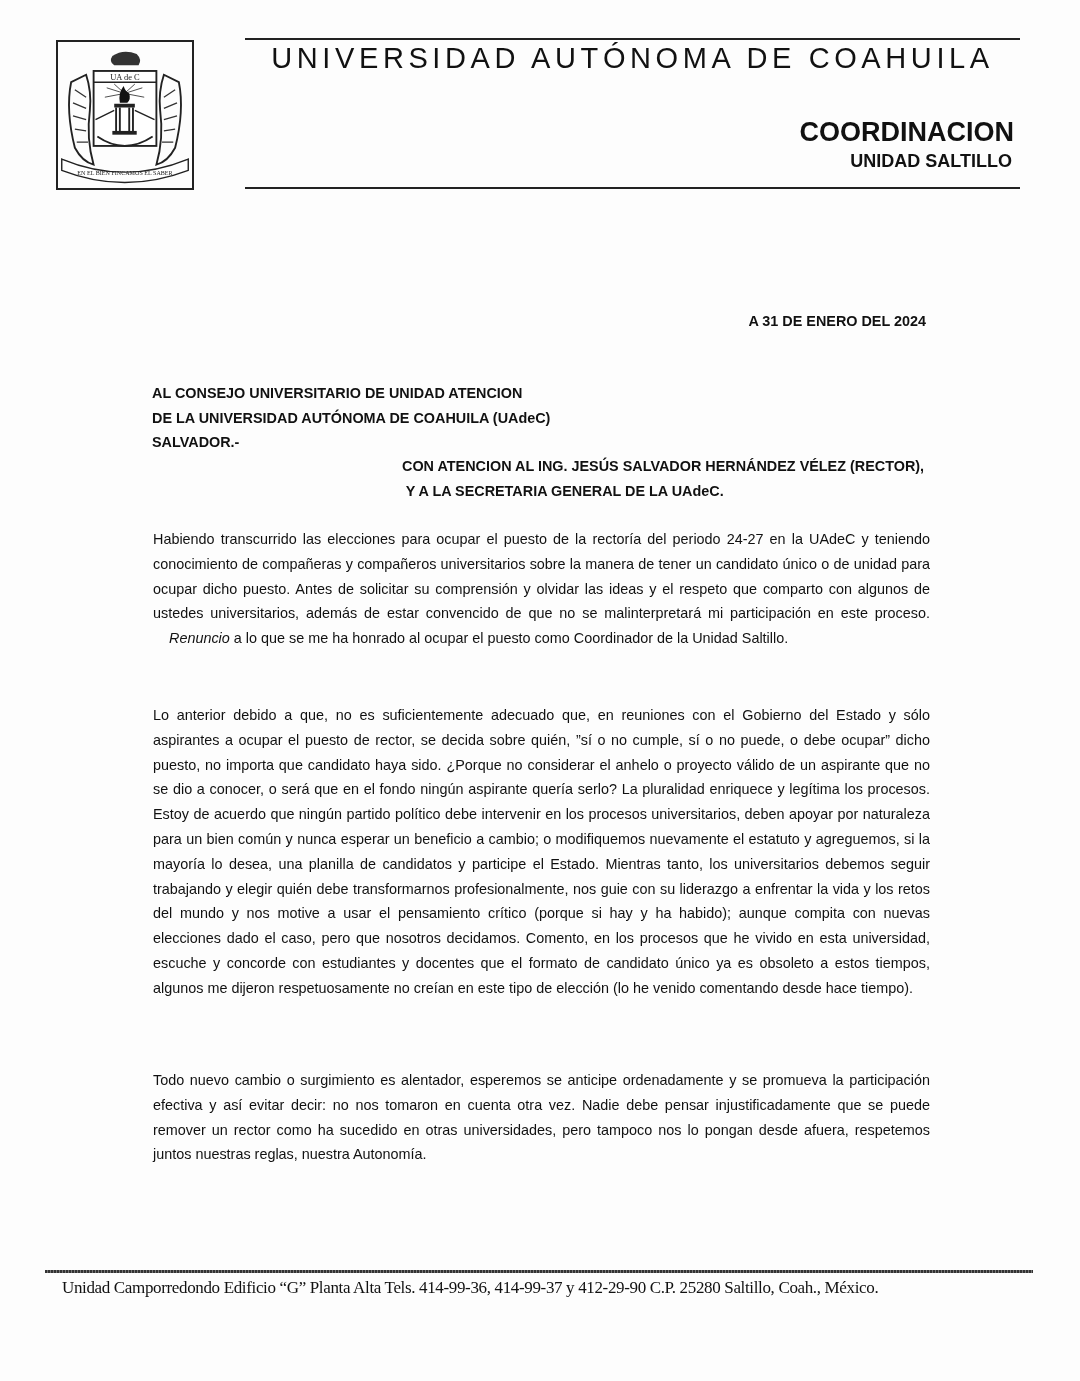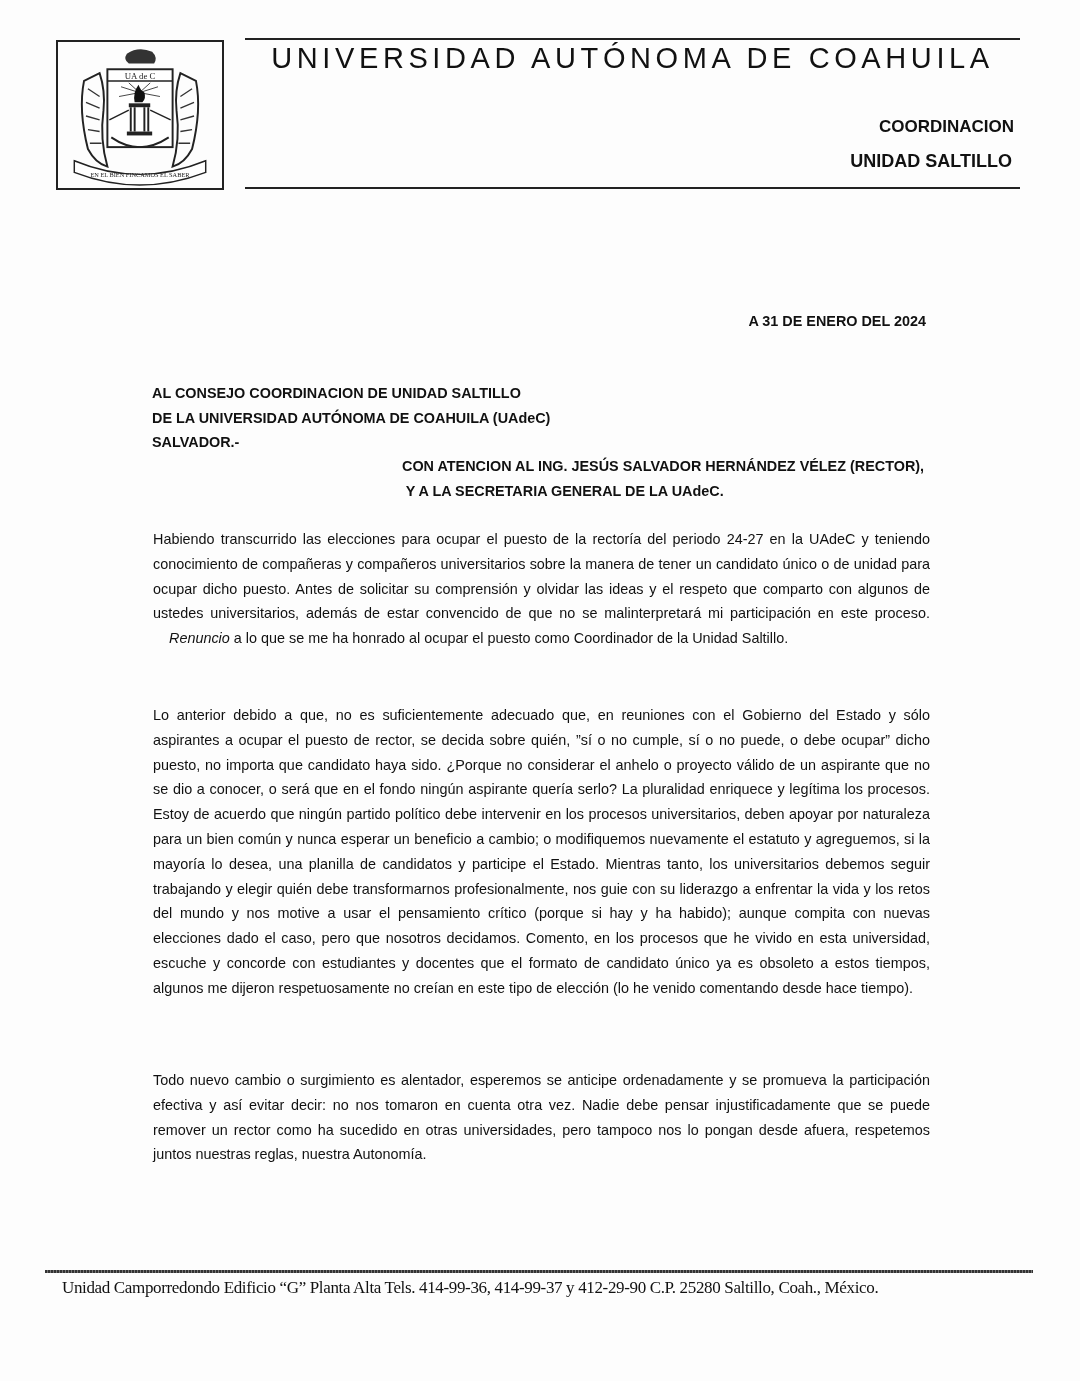--- a/index.html
+++ b/index.html
@@ -1,24 +1,24 @@
 <!DOCTYPE html>
 <html><head>
 <meta charset="utf-8">
 <style>
   html, body { margin: 0; padding: 0; background: #ffffff; }
   body { width: 1080px; height: 1381px; position: relative; overflow: hidden; color: #111; }
   .page { position: absolute; inset: 0; background: #fdfdfd; }
 
   
-  .logo-box { position: absolute; left: 56px; top: 40px; width: 168px; height: 150px; border: 2px solid #222; box-sizing: border-box; }
+  .logo-box { position: absolute; left: 56px; top: 40px; width: 138px; height: 150px; border: 2px solid #222; box-sizing: border-box; }
   .logo-box svg { width: 100%; height: 100%; display: block; }
   .rule-top { position: absolute; left: 245px; top: 38px; width: 775px; height: 2px; background: #222; }
   .uni-title { position: absolute; left: 245px; top: 42px; width: 775px; font-family: "Liberation Sans", sans-serif; font-weight: normal; font-size: 29px; letter-spacing: 4.6px; white-space: nowrap; text-align: center; }
-  .coord { position: absolute; right: 66px; top: 117px; font-family: "Liberation Sans", sans-serif; font-weight: bold; font-size: 17px; text-align: right; }
+  .coord { position: absolute; right: 66px; top: 117px; font-family: "Liberation Sans", sans-serif; font-weight: bold; font-size: 27px; text-align: right; }
   .unidad { position: absolute; right: 68px; top: 151px; font-family: "Liberation Sans", sans-serif; font-weight: bold; font-size: 18px; text-align: center; }
   .rule-mid { position: absolute; left: 245px; top: 187px; width: 775px; height: 2px; background: #222; }
 
   
   .body-font { font-family: "Liberation Sans", sans-serif; font-size: 14.4px; }
   .date { position: absolute; right: 154px; top: 313px; font-weight: bold; text-align: center; }
   .addressee { position: absolute; left: 152px; top: 381px; font-weight: bold; line-height: 24.5px; }
   .attention { position: absolute; left: 402px; top: 454px; font-weight: bold; line-height: 25px; }
 
   .para { position: absolute; left: 153px; width: 777px; text-align: justify; line-height: 24.8px; }
@@ -74,21 +74,21 @@
 
   <div class="rule-top"></div>
   <div class="uni-title">UNIVERSIDAD AUTÓNOMA DE COAHUILA</div>
   <div class="coord">COORDINACION</div>
   <div class="unidad">UNIDAD SALTILLO</div>
   <div class="rule-mid"></div>
 
   <div class="date body-font">A 31 DE ENERO DEL 2024</div>
 
   <div class="addressee body-font">
-    <div>AL CONSEJO COORDINACION DE UNIDAD SALTILLO</div>
+    <div>AL CONSEJO UNIVERSITARIO DE UNIDAD ATENCION</div>
     <div>DE LA UNIVERSIDAD AUTÓNOMA DE COAHUILA (UAdeC)</div>
     <div>SALVADOR.-</div>
   </div>
 
   <div class="attention body-font">
     <div>CON ATENCION AL ING. JESÚS SALVADOR HERNÁNDEZ VÉLEZ (RECTOR),</div>
     <div style="white-space:pre"> Y A LA SECRETARIA GENERAL DE LA UAdeC.</div>
   </div>
 
   <div class="para p1 body-font"><span>Habiendo transcurrido las elecciones para ocupar el puesto de la rectoría del periodo 24-27 en la UAdeC y teniendo conocimiento de compañeras y compañeros universitarios sobre la manera de tener un candidato único o de unidad para ocupar dicho puesto. Antes de solicitar su comprensión y olvidar las ideas y el respeto que comparto con algunos de ustedes universitarios, además de estar convencido de que no se malinterpretará mi participación en este proceso. </span><em>Renuncio</em><span> a lo que se me ha honrado al ocupar el puesto como Coordinador de la Unidad Saltillo.</span></div>

